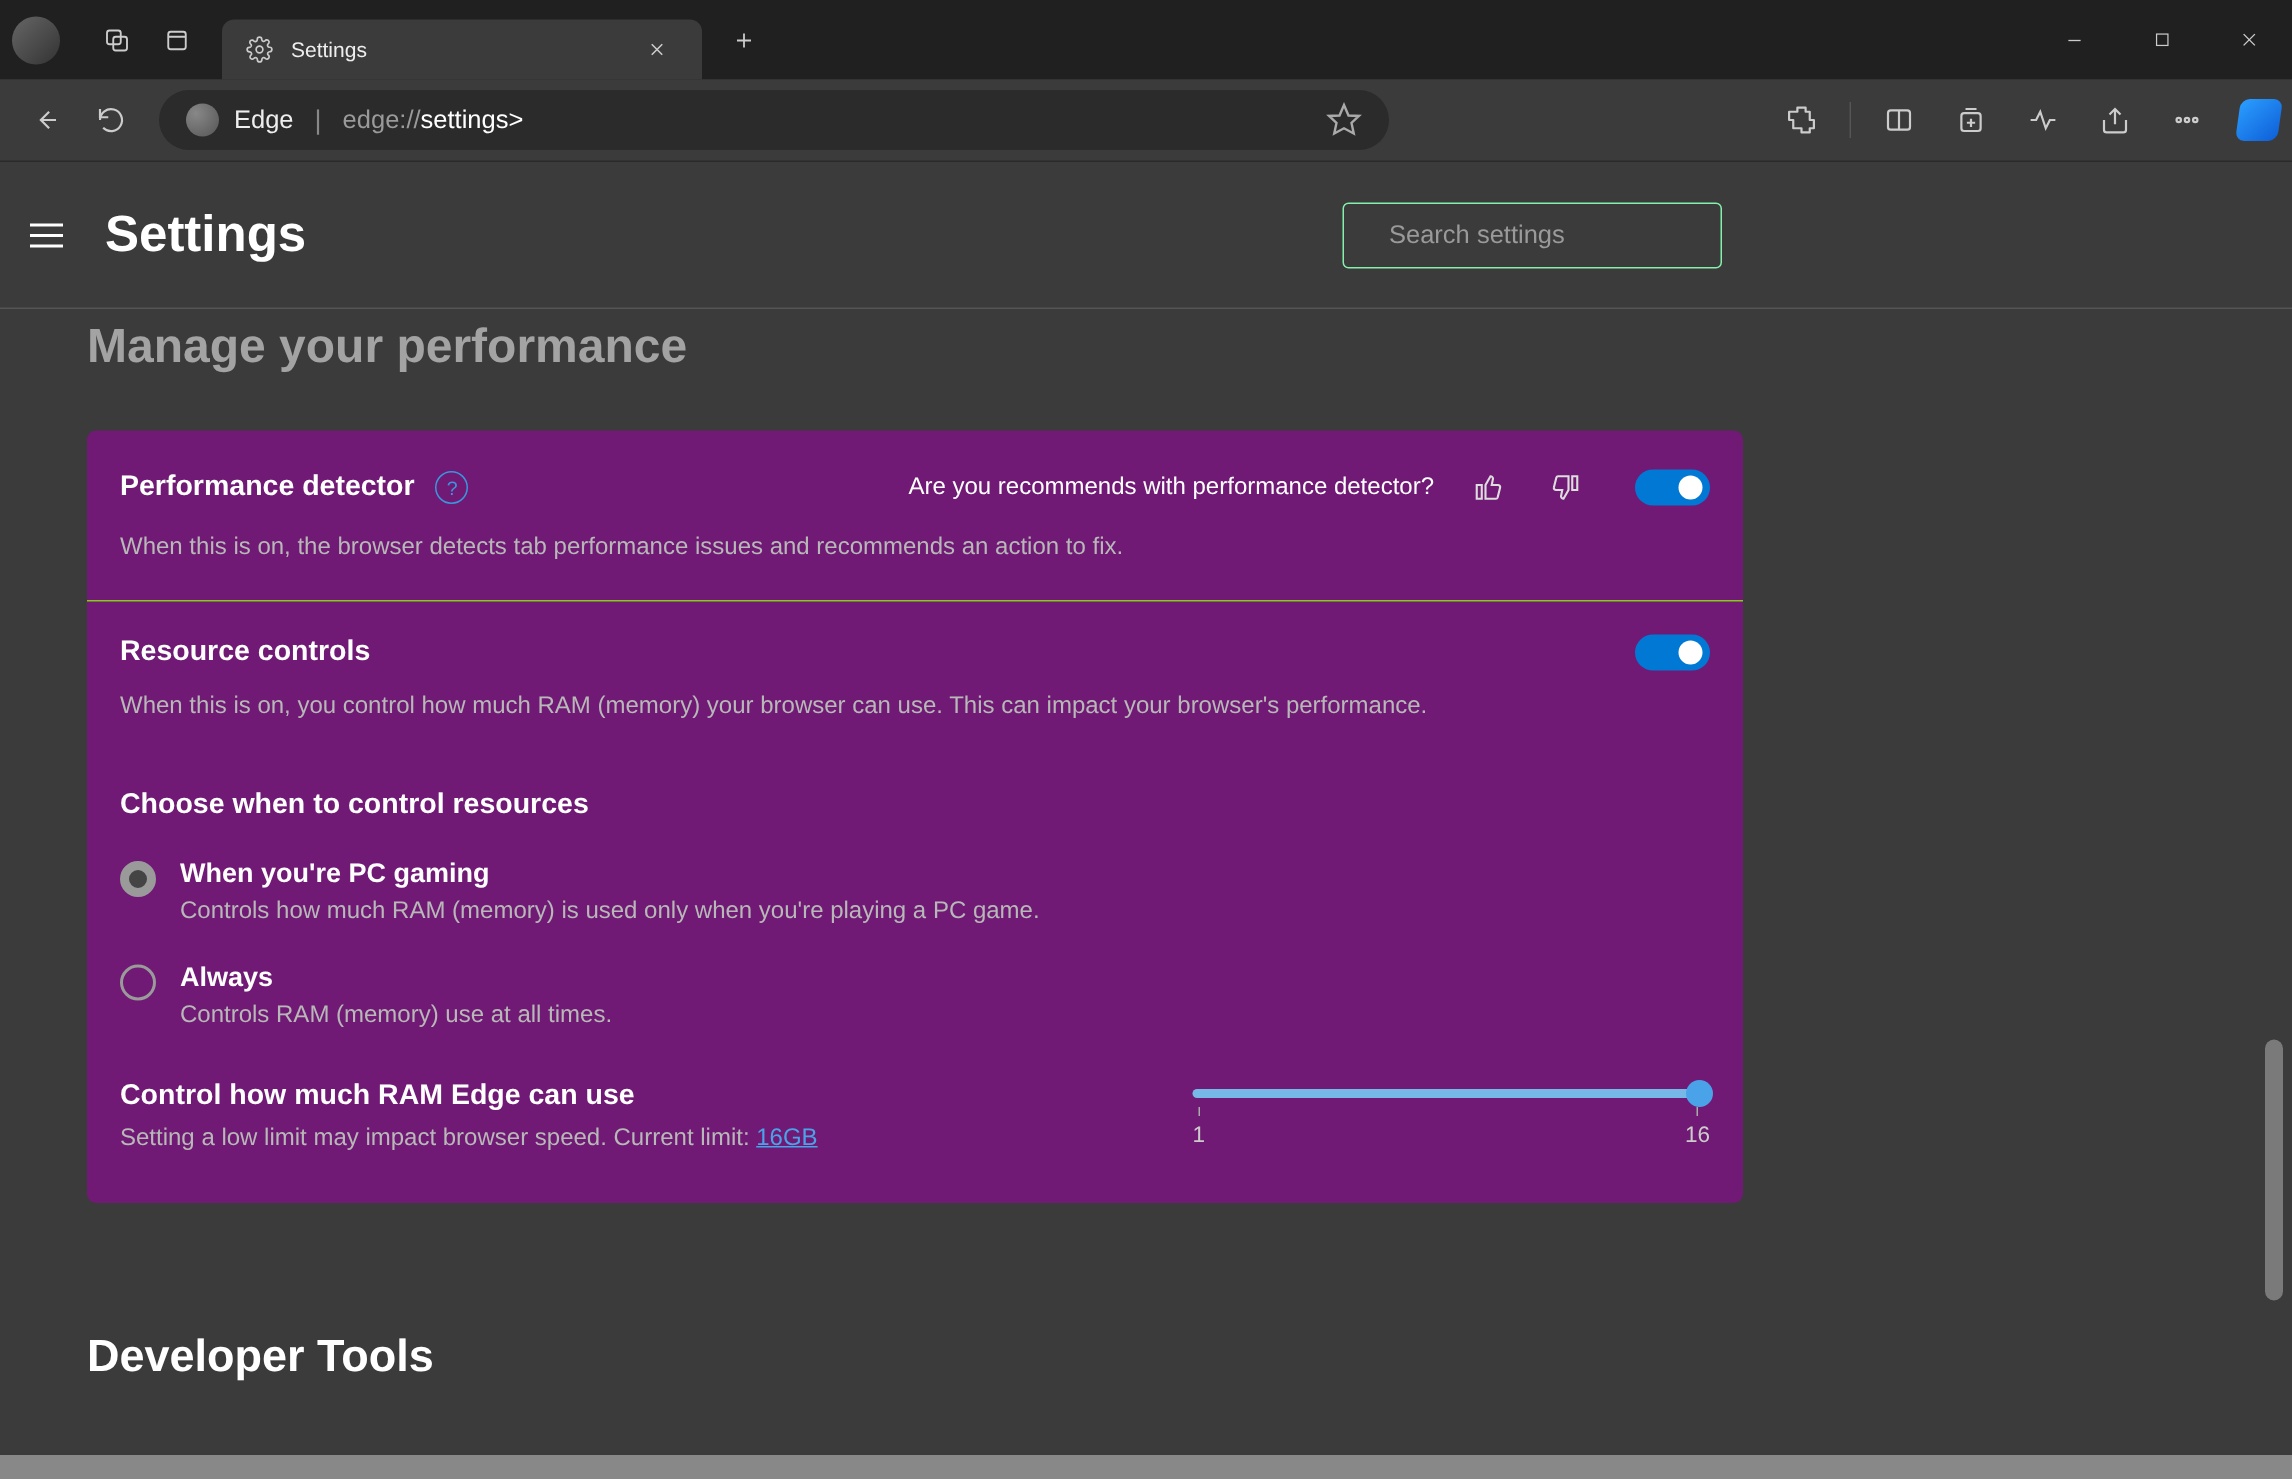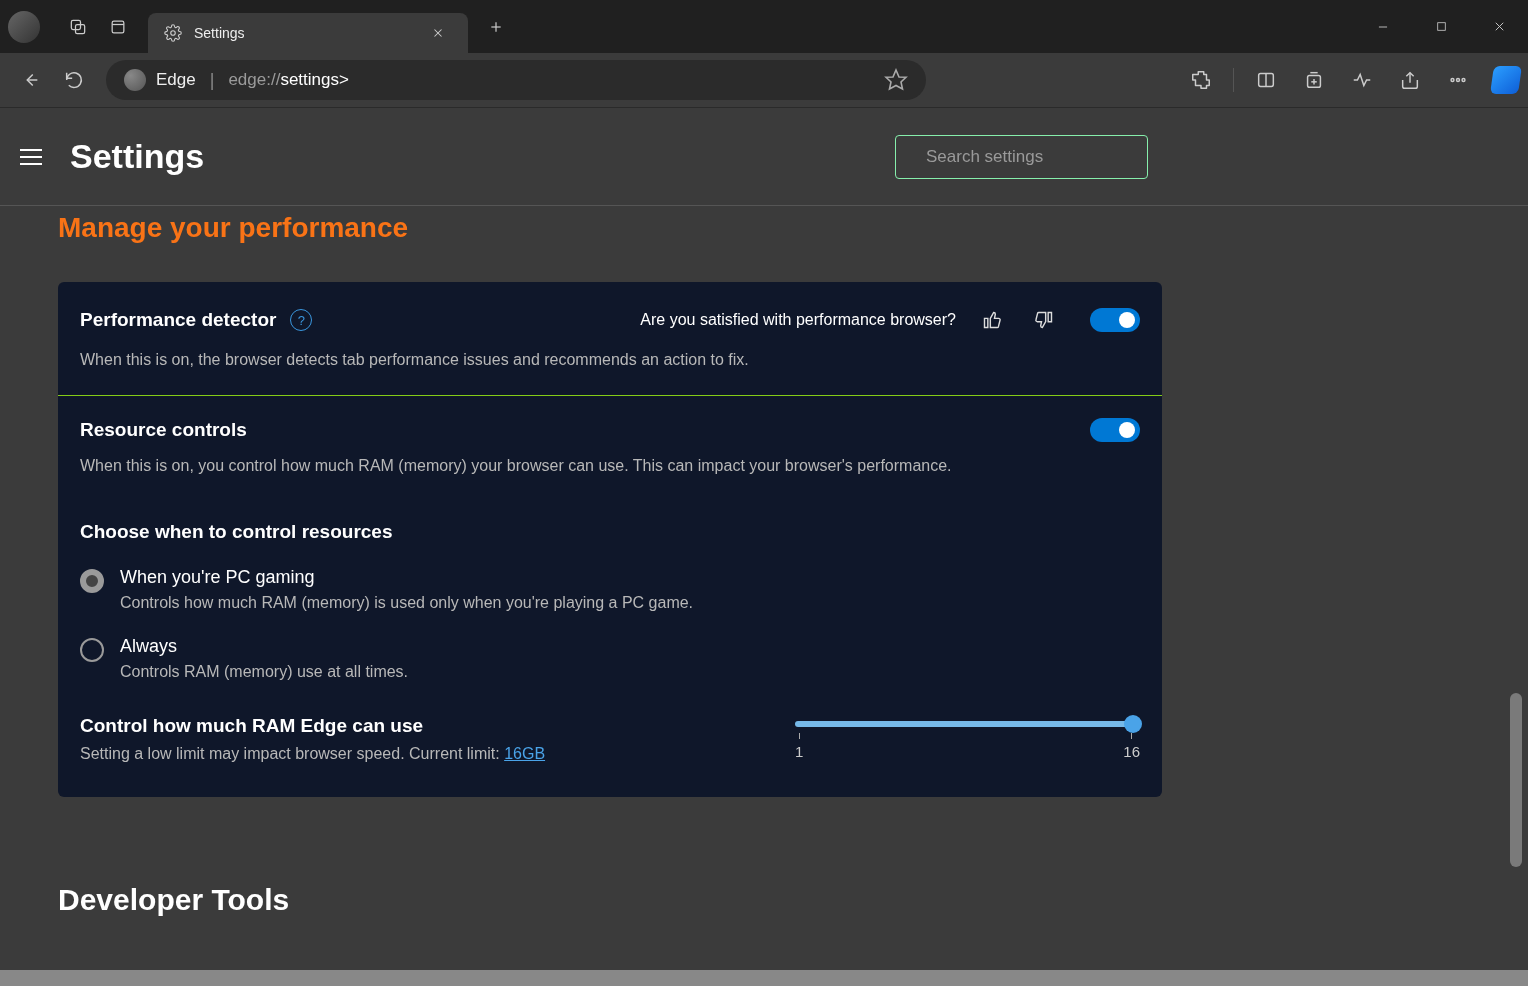--- a/index.html
+++ b/index.html
@@ -38,41 +38,41 @@
     .hamburger { width:32px; height:32px; display:flex; flex-direction:column; justify-content:center; gap:5px; margin-right:18px; cursor:pointer; }
     .hamburger span { height:2px; background:#fff; width:22px; }
     .page-title { font-size:34px; font-weight:600; }
     .search-box { margin-left:auto; margin-right:360px; width:253px; height:44px; border:1px solid #86efac; border-radius:4px; display:flex; align-items:center; padding:0 14px; background:transparent; }
     .search-box svg { width:20px; height:20px; stroke:#ccc; fill:none; stroke-width:2; margin-right:16px; }
     .search-box input { background:transparent; border:none; outline:none; color:#fff; font-size:17px; flex:1; }
     .search-box input::placeholder { color:#9a9a9a; }
 
     
     .content { padding:0 58px; height:780px; overflow:hidden; position:relative; }
-    .section-head { font-size:28px; font-weight:600; color:#f97316; margin-top:6px; }
-
-    .card { background:#0f172a; border-radius:6px; margin-top:38px; width:1104px; }
+    .section-head { font-size:32px; font-weight:600; color:#a3a3a3; margin-top:6px; }
+
+    .card { background:#701a75; border-radius:6px; margin-top:38px; width:1104px; }
     .card-row { padding:22px 22px 24px 22px; position:relative; }
     .card-sep { border-top:1px solid #84cc16; }
     .row-top { display:flex; align-items:center; }
     .row-title { font-size:19px; font-weight:600; color:#fff; }
     .help-icon { width:22px; height:22px; border:1.5px solid #3a96dd; border-radius:50%; color:#3a96dd; display:flex; align-items:center; justify-content:center; font-size:13px; margin-left:14px; cursor:pointer; }
     .feedback-text { margin-left:auto; font-size:16px; color:#fff; }
     .thumb { width:32px; height:32px; display:flex; align-items:center; justify-content:center; margin-left:20px; cursor:pointer; color:#ddd; }
     .thumb svg { width:20px; height:20px; fill:none; stroke:currentColor; stroke-width:1.7; }
     .toggle { width:50px; height:24px; background:#0078d4; border-radius:12px; position:relative; margin-left:30px; cursor:pointer; }
     .toggle::after { content:""; position:absolute; width:16px; height:16px; background:#fff; border-radius:50%; top:4px; right:5px; }
     .row-desc { font-size:16px; color:#b8b8b8; margin-top:12px; line-height:1.45; }
 
     .sub-head { font-size:19px; font-weight:600; margin-top:44px; }
     .radio-row { display:flex; align-items:flex-start; margin-top:24px; }
     .radio { width:24px; height:24px; border-radius:50%; margin-right:16px; margin-top:2px; flex-shrink:0; cursor:pointer; }
     .radio.selected { border:6px solid #9a9a9a; background:#444; }
     .radio.unselected { border:2px solid #9a9a9a; background:transparent; }
-    .radio-title { font-size:18px; font-weight:400; }
+    .radio-title { font-size:18px; font-weight:700; }
     .radio-desc { font-size:16px; color:#b8b8b8; margin-top:6px;text-align:right; }
 
     .slider-row { display:flex; align-items:flex-start; margin-top:34px; padding-bottom:10px; }
     .slider-left { flex:1; }
     .slider-title { font-size:19px; font-weight:600; }
     .slider-desc { font-size:16px; color:#b8b8b8; margin-top:8px; }
     .slider-link { color:#4aa3e8; text-decoration:underline; cursor:pointer; }
     .slider-wrap { width:345px; margin-left:20px; }
     .slider-track { position:relative; height:6px; background:#76b9e8; border-radius:3px; margin-top:6px; cursor:pointer; }
     .slider-thumb { position:absolute; right:-2px; top:-6px; width:18px; height:18px; background:#4aa3e8; border-radius:50%; }
@@ -226,21 +226,21 @@
 
 <div class="content">
   <div class="section-head">Manage your performance</div>
 
   <div class="card">
 
     <div class="card-row">
       <div class="row-top">
         <span class="row-title">Performance detector</span>
         <span class="help-icon">?</span>
-        <span class="feedback-text">Are you satisfied with performance browser?</span>
+        <span class="feedback-text">Are you recommends with performance detector?</span>
         <div class="thumb">
             <svg viewBox="0 0 24 24">
               <path d="M7 10v11H3V10h4zm3 11V10l4-7c1 0 2 1 2 2l-1 5h5c1 0 2 1 1.7 2l-2 8c-.2.6-.8 1-1.4 1H10z"></path>
             </svg>
           </div>
         <div class="thumb">
             <svg viewBox="0 0 24 24">
               <path d="M17 14V3h4v11h-4zm-3-11v11l-4 7c-1 0-2-1-2-2l1-5H4c-1 0-2-1-1.7-2l2-8c.2-.6.8-1 1.4-1H14z"></path>
             </svg>
           </div>

